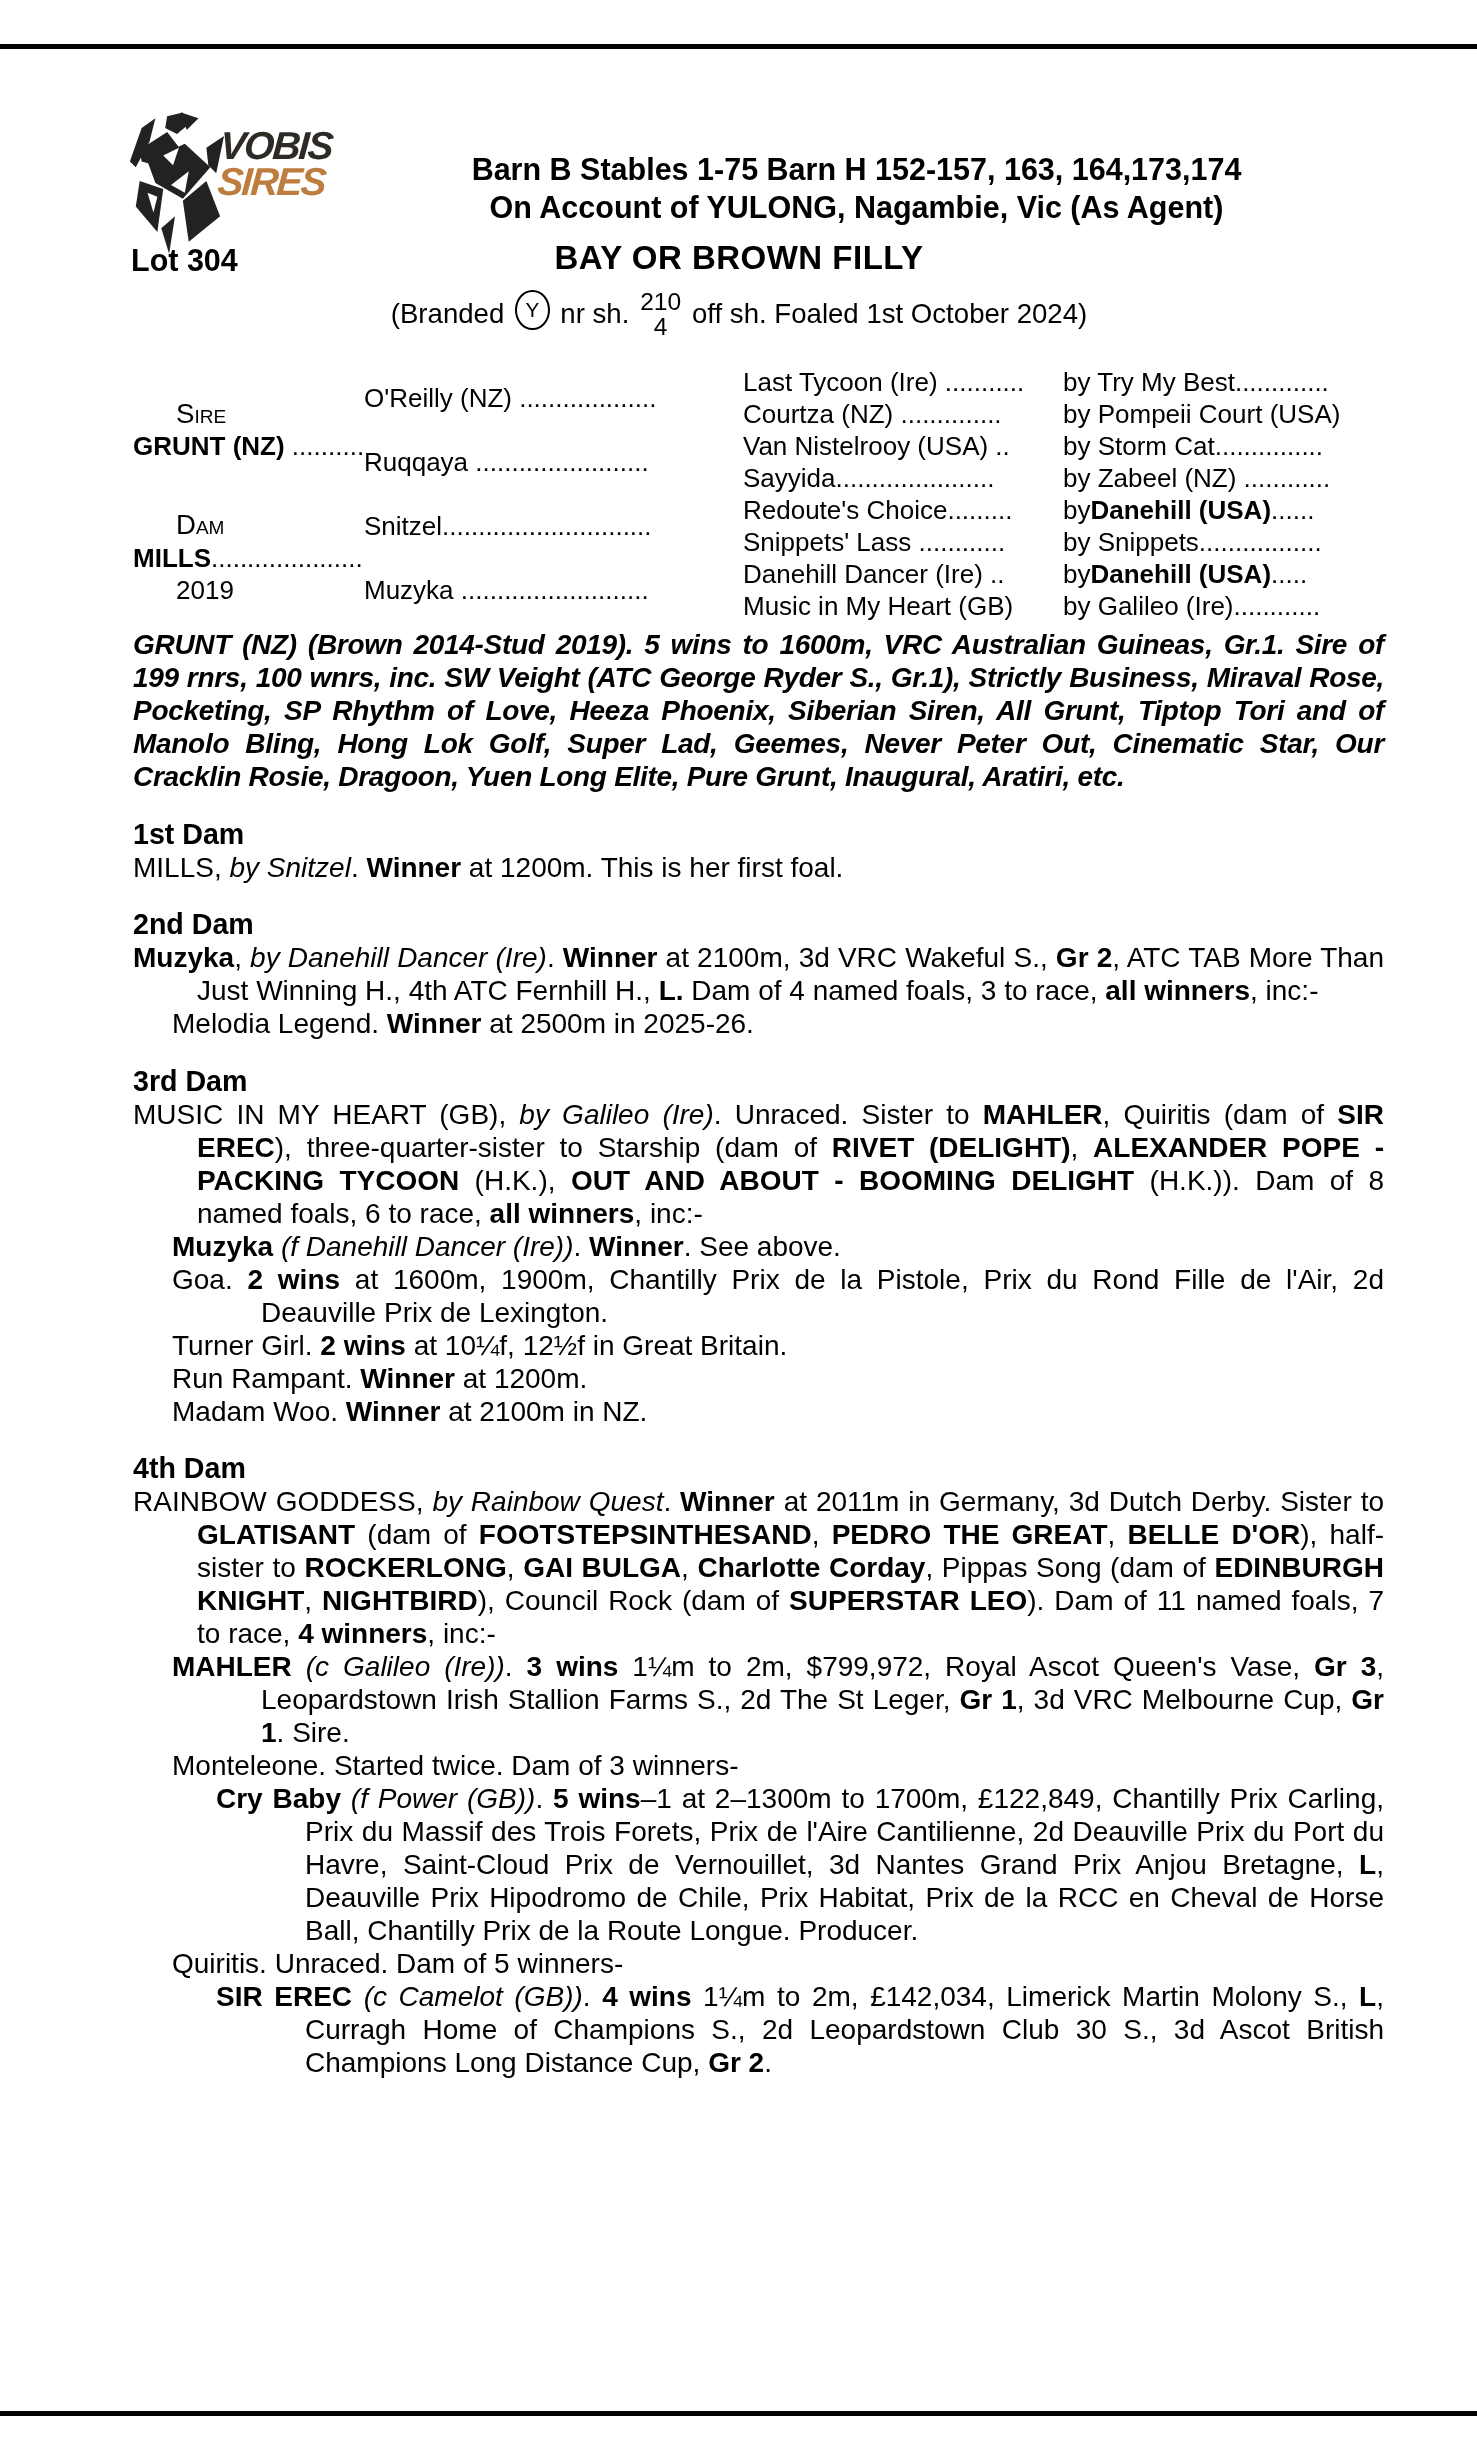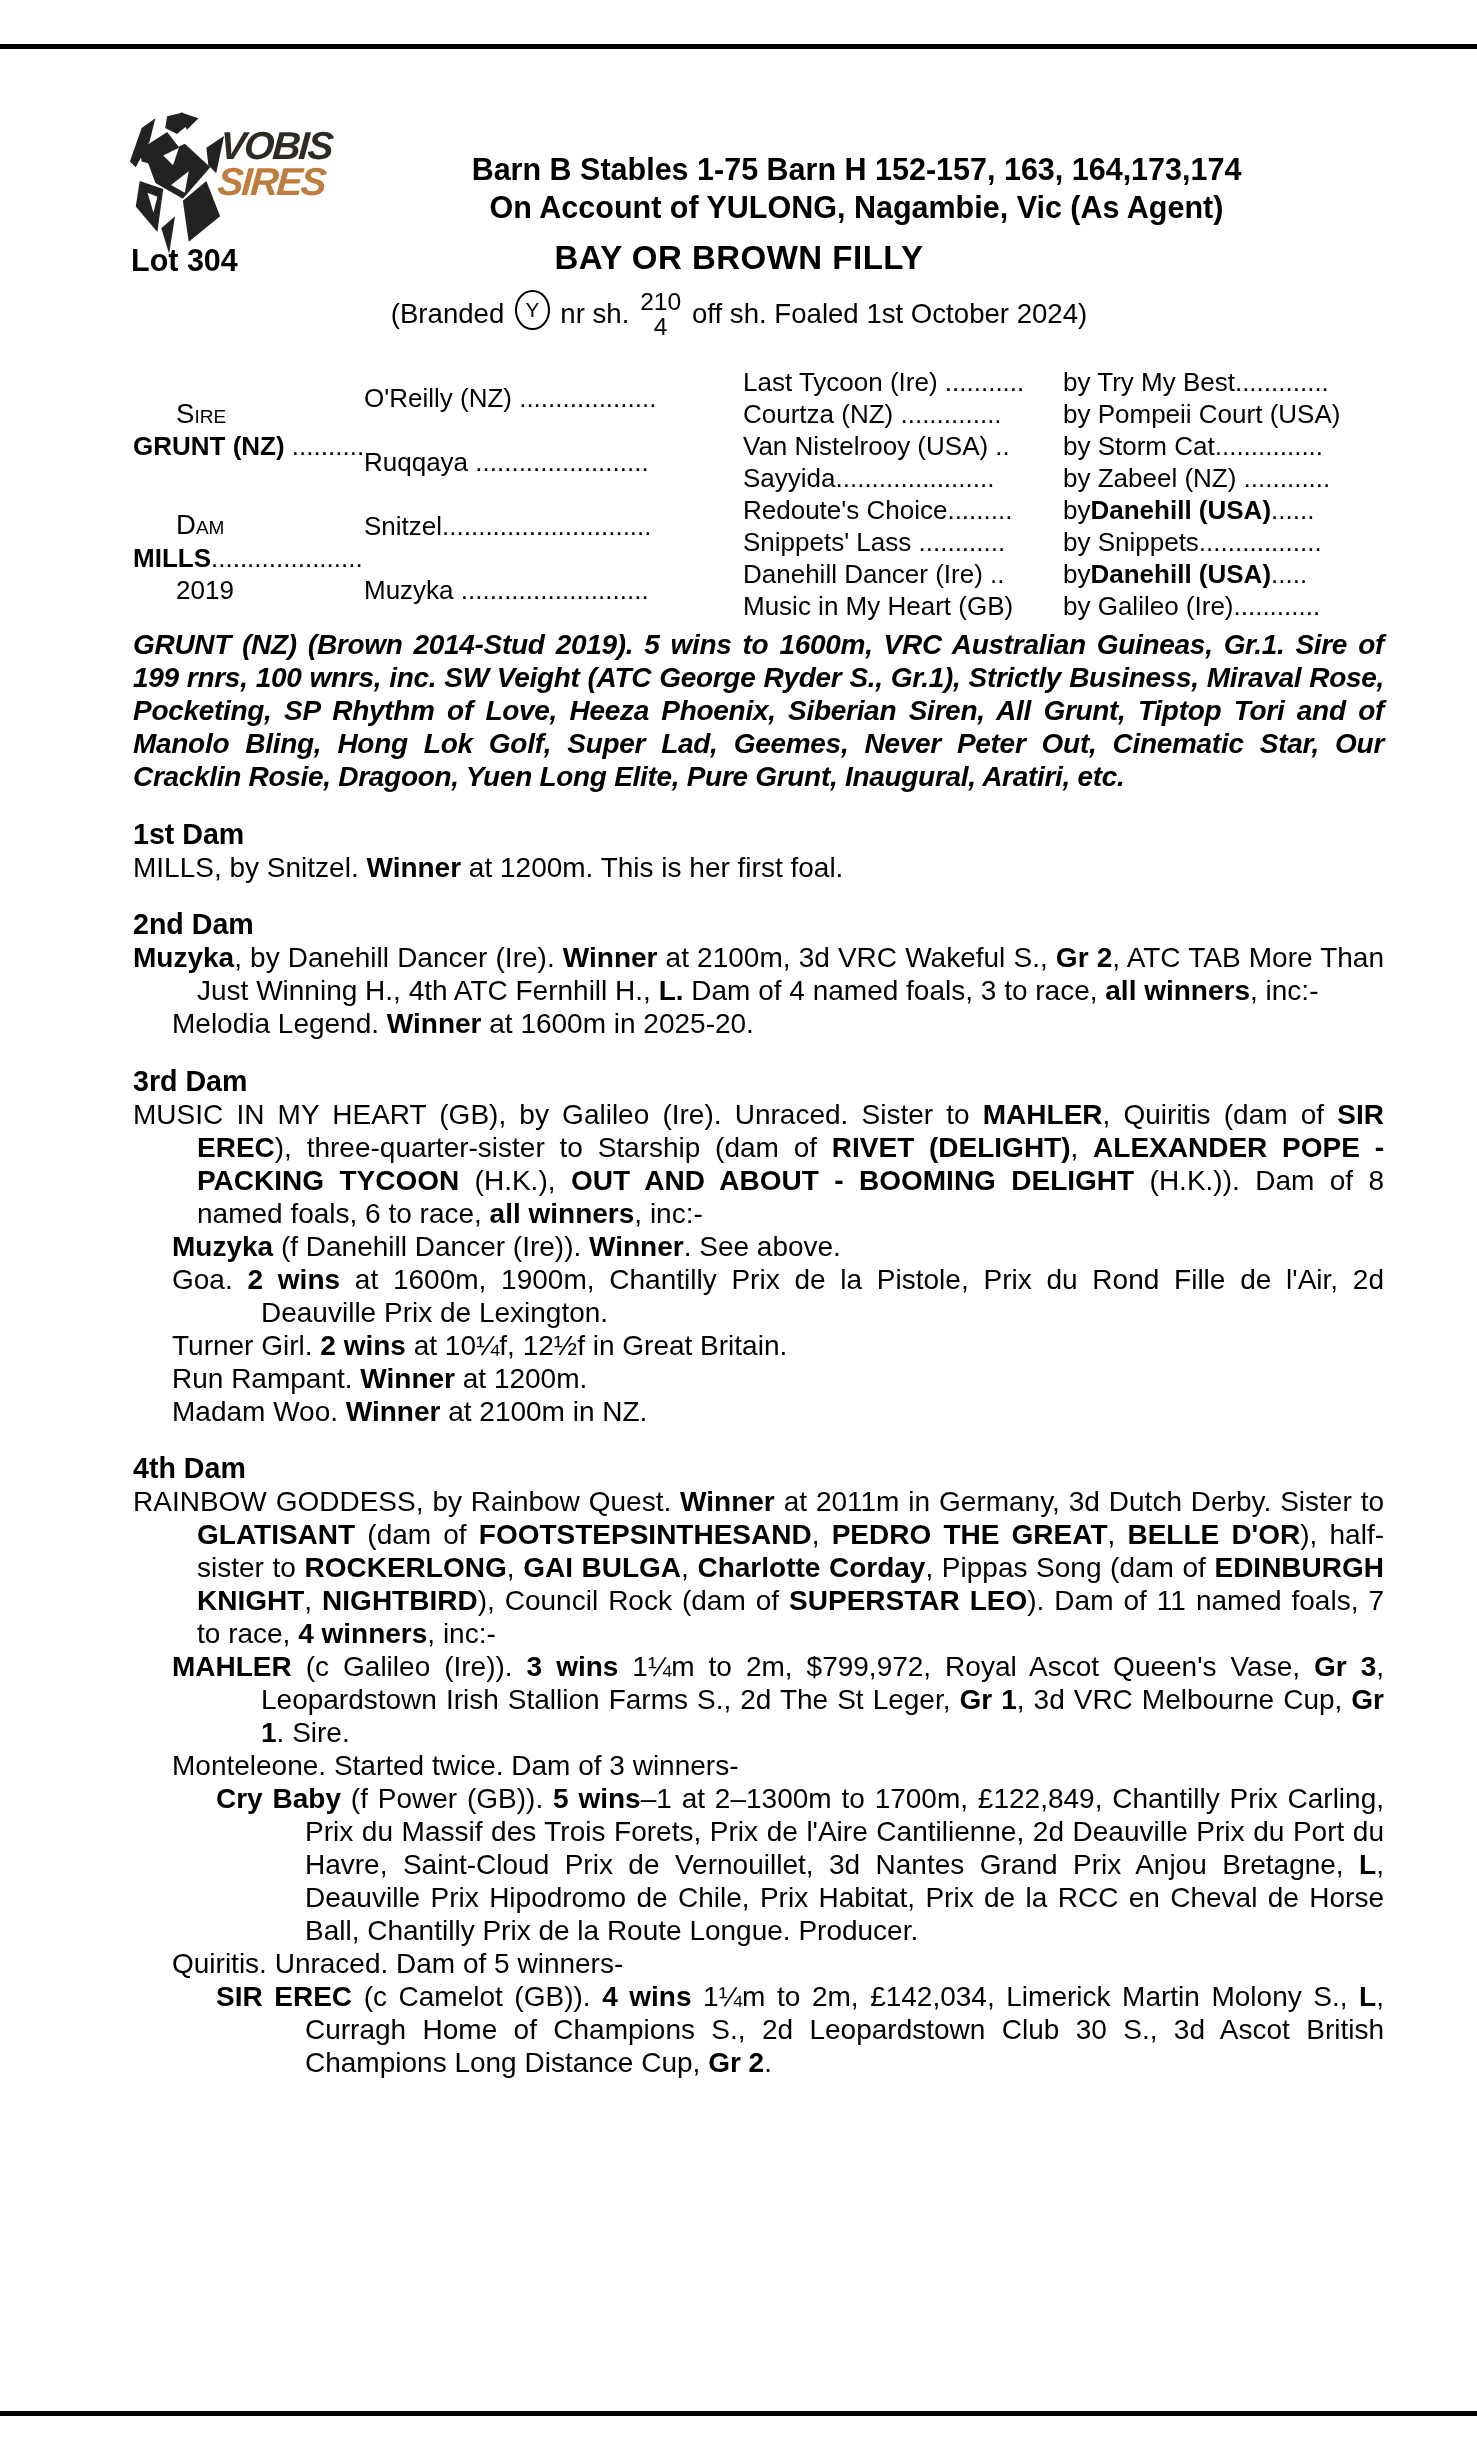--- a/index.html
+++ b/index.html
@@ -31,21 +31,21 @@
 
   
   .pedigree{position:absolute;left:133px;top:366px;width:1251px;display:grid;
             grid-template-columns:231px 379px 320px 320px;
             grid-template-rows:repeat(8,32px);font-size:26px;}
   .cell{display:flex;align-items:center;white-space:nowrap;overflow:hidden;}
   .a1{flex-direction:column;align-items:flex-start;justify-content:center;line-height:32.5px;}
   .sc{font-variant:small-caps;font-size:27.6px;padding-left:43px;}
   .pad-small{padding-left:43px;text-align:right;}
   .b{font-weight:bold;}
-  .i{}
+  .i{font-style:italic;}
 
   
   .bodytext{position:absolute;left:133px;top:628px;width:1251px;font-size:28px;line-height:33px;}
   .p-sire{font-weight:bold;font-style:italic;text-align:justify;line-height:33px;letter-spacing:-0.3px;}
   .section{margin-top:24.6px;}
   .sec-head{font-size:28.6px;font-weight:bold;line-height:33px;}
   .para{text-align:justify;}
   .p-hang{padding-left:64px;text-indent:-64px;}
   .p-l1{padding-left:128px;text-indent:-89px;}
   .p-l2{padding-left:172px;text-indent:-89px;}
@@ -179,21 +179,21 @@
       <div class="sec-head">1st Dam</div>
       <div>
           <div class="para p-hang"><span>MILLS, </span><span class="i">by Snitzel</span><span>. </span><span class="b">Winner</span><span> at 1200m. This is her first foal.</span></div>
         </div>
     </div>
 
     <div class="section">
       <div class="sec-head">2nd Dam</div>
       <div>
           <div class="para p-hang"><span class="b">Muzyka</span><span>, </span><span class="i">by Danehill Dancer (Ire)</span><span>. </span><span class="b">Winner</span><span> at 2100m, 3d VRC Wakeful S., </span><span class="b">Gr 2</span><span>, ATC TAB More Than Just Winning H., 4th ATC Fernhill H., </span><span class="b">L.</span><span> Dam of 4 named foals, 3 to race, </span><span class="b">all winners</span><span>, inc:-</span></div>
-          <div class="para p-l1"><span>Melodia Legend. </span><span class="b">Winner</span><span> at 1600m in 2025-20.</span></div>
+          <div class="para p-l1"><span>Melodia Legend. </span><span class="b">Winner</span><span> at 2500m in 2025-26.</span></div>
         </div>
     </div>
 
     <div class="section">
       <div class="sec-head">3rd Dam</div>
       <div>
           <div class="para p-hang"><span>MUSIC IN MY HEART (GB), </span><span class="i">by Galileo (Ire)</span><span>. Unraced. Sister to </span><span class="b">MAHLER</span><span>, Quiritis (dam of </span><span class="b">SIR EREC</span><span>), three-quarter-sister to Starship (dam of </span><span class="b">RIVET (DELIGHT)</span><span>, </span><span class="b">ALEXANDER POPE - PACKING TYCOON</span><span> (H.K.), </span><span class="b">OUT AND ABOUT - BOOMING DELIGHT</span><span> (H.K.)). Dam of 8 named foals, 6 to race, </span><span class="b">all winners</span><span>, inc:-</span></div>
           <div class="para p-l1"><span class="b">Muzyka</span><span> </span><span class="i">(f Danehill Dancer (Ire))</span><span>. </span><span class="b">Winner</span><span>. See above.</span></div>
           <div class="para p-l1"><span>Goa. </span><span class="b">2 wins</span><span> at 1600m, 1900m, Chantilly Prix de la Pistole, Prix du Rond Fille de l'Air, 2d Deauville Prix de Lexington.</span></div>
           <div class="para p-l1"><span>Turner Girl. </span><span class="b">2 wins</span><span> at 10¼f, 12½f in Great Britain.</span></div>

